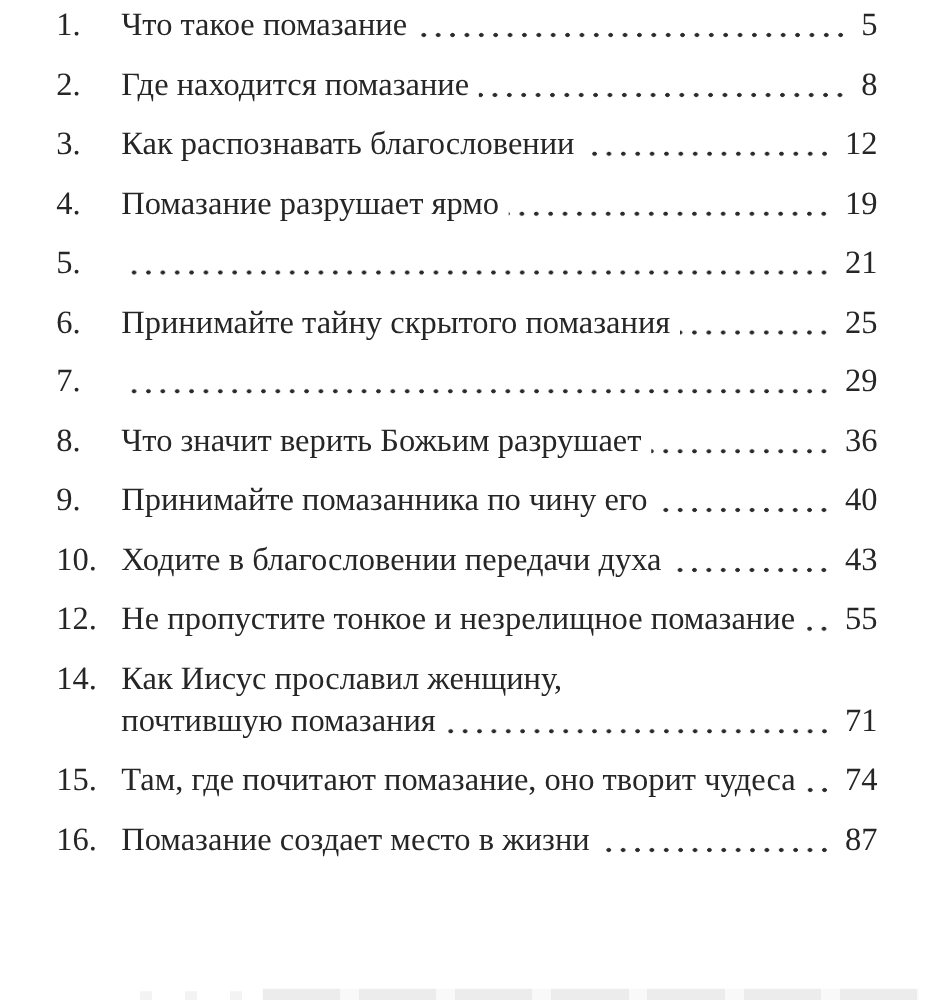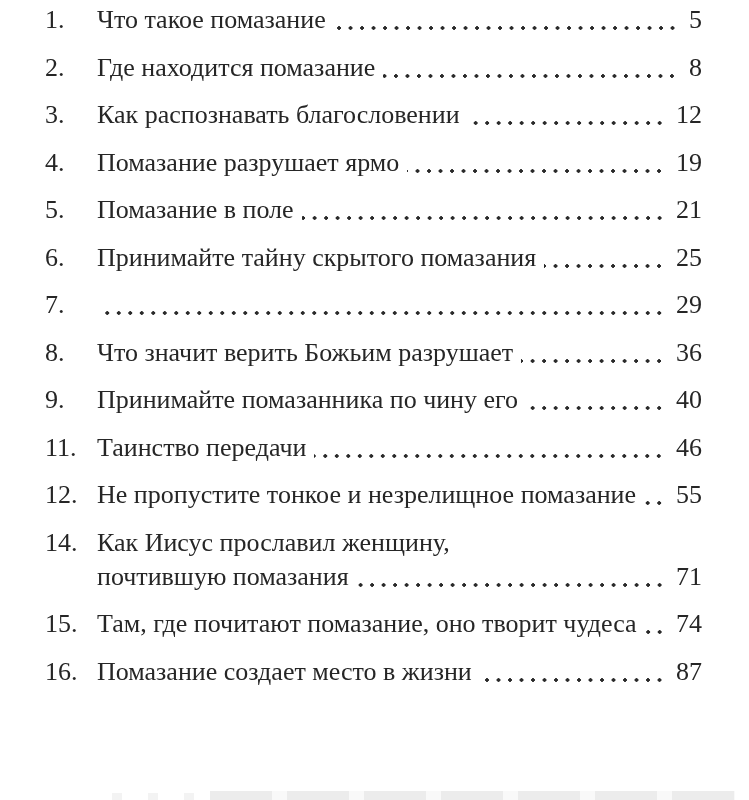--- a/index.html
+++ b/index.html
@@ -113,21 +113,20 @@
       <span class="title">Помазание разрушает ярмо</span>
       <span class="leader"></span>
       <span class="page-num">19</span>
     </div>
 
   </div>
 
   <div class="toc-row">
     <div class="line line1">
       <span class="num">5.</span>
-      <span class="title">Помазание в поле</span>
       <span class="leader"></span>
       <span class="page-num">21</span>
     </div>
 
   </div>
 
   <div class="toc-row">
     <div class="line line1">
       <span class="num">6.</span>
       <span class="title">Принимайте тайну скрытого помазания</span>
@@ -159,30 +158,30 @@
   <div class="toc-row">
     <div class="line line1">
       <span class="num">9.</span>
       <span class="title">Принимайте помазанника по чину его</span>
       <span class="leader"></span>
       <span class="page-num">40</span>
     </div>
 
   </div>
 
-
-  <div class="toc-row">
-    <div class="line line1">
-      <span class="num">11.</span>
-      <span class="title">Таинство передачи</span>
-      <span class="leader"></span>
-      <span class="page-num">46</span>
-    </div>
-
-  </div>
+  <div class="toc-row">
+    <div class="line line1">
+      <span class="num">10.</span>
+      <span class="title">Ходите в благословении передачи духа</span>
+      <span class="leader"></span>
+      <span class="page-num">43</span>
+    </div>
+
+  </div>
+
 
   <div class="toc-row">
     <div class="line line1">
       <span class="num">12.</span>
       <span class="title">Не пропустите тонкое и незрелищное помазание</span>
       <span class="leader"></span>
       <span class="page-num">55</span>
     </div>
 
   </div>

